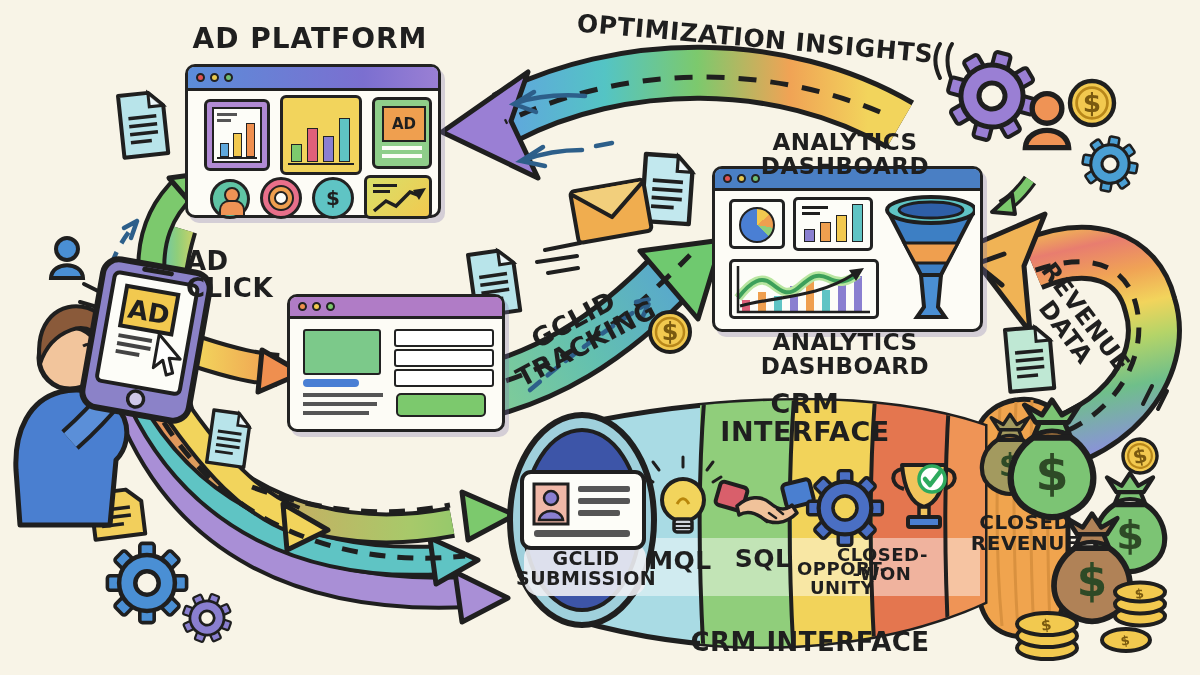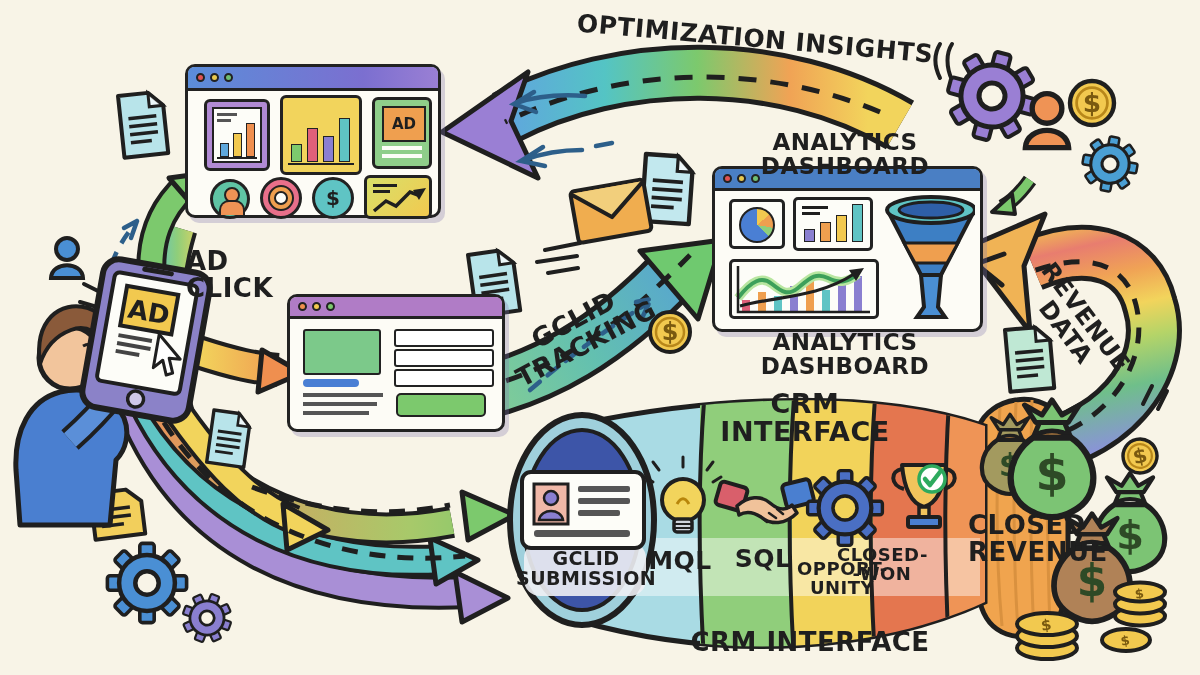--- a/index.html
+++ b/index.html
@@ -425,34 +425,35 @@
   <div class="abs" style="left:13px;top:82px;width:56px;height:8px;background:#4a7fd4;border-radius:4px;"></div>
   <div class="abs" style="left:13px;top:96px;width:80px;height:4px;background:#555;"></div>
   <div class="abs" style="left:13px;top:105px;width:74px;height:4px;background:#555;"></div>
   <div class="abs" style="left:13px;top:114px;width:66px;height:4px;background:#555;"></div>
   <div class="abs" style="left:104px;top:32px;width:96px;height:14px;background:#fff;border:2.5px solid #222;border-radius:3px;"></div>
   <div class="abs" style="left:104px;top:52px;width:96px;height:14px;background:#fff;border:2.5px solid #222;border-radius:3px;"></div>
   <div class="abs" style="left:104px;top:72px;width:96px;height:14px;background:#fff;border:2.5px solid #222;border-radius:3px;"></div>
   <div class="abs" style="left:106px;top:96px;width:86px;height:20px;background:#7cc96d;border:2.5px solid #222;border-radius:5px;"></div>
 </div>
 
+<div class="lbl" style="left:185px;top:24px;width:250px;font-size:28px;letter-spacing:1px;">AD PLATFORM</div>
 <div class="lbl" style="left:575px;top:26px;width:360px;font-size:25px;transform:rotate(5deg);">OPTIMIZATION INSIGHTS</div>
 <div class="lbl" style="left:700px;top:131px;width:290px;font-size:23px;">ANALYTICS DASHBOARD</div>
 <div class="lbl" style="left:700px;top:331px;width:290px;font-size:23px;">ANALYTICS DASHBOARD</div>
 <div class="lbl" style="left:186px;top:248px;width:110px;font-size:26px;text-align:left;">AD
 CLICK</div>
 <div class="lbl" style="left:455px;top:305px;width:250px;font-size:26px;transform:rotate(-28deg);">GCLID TRACKING</div>
 <div class="lbl" style="left:685px;top:390px;width:240px;font-size:27px;">CRM INTERFACE</div>
 <div class="lbl" style="left:690px;top:629px;width:240px;font-size:26px;">CRM INTERFACE</div>
 <div class="lbl" style="left:1035px;top:230px;width:200px;font-size:24px;transform:rotate(53deg);transform-origin:left top;">REVENUE DATA</div>
 
 <div class="lbl" style="left:516px;top:549px;width:140px;font-size:19px;">GCLID
 SUBMISSION</div>
 <div class="lbl" style="left:640px;top:548px;width:80px;font-size:25px;">MQL</div>
 <div class="lbl" style="left:723px;top:546px;width:80px;font-size:25px;">SQL</div>
 <div class="lbl" style="left:797px;top:548px;width:90px;font-size:18px;margin-top:12px;">OPPORT-
 UNITY</div>
 <div class="lbl" style="left:837px;top:546px;width:90px;font-size:18px;">CLOSED-
 -WON</div>
-<div class="lbl" style="left:968px;top:512px;width:114px;font-size:26px;">CLOSED
+<div class="lbl" style="left:968px;top:512px;width:114px;font-size:20px;">CLOSED
 REVENUE</div>
 
 </div>
 
 </body></html>

